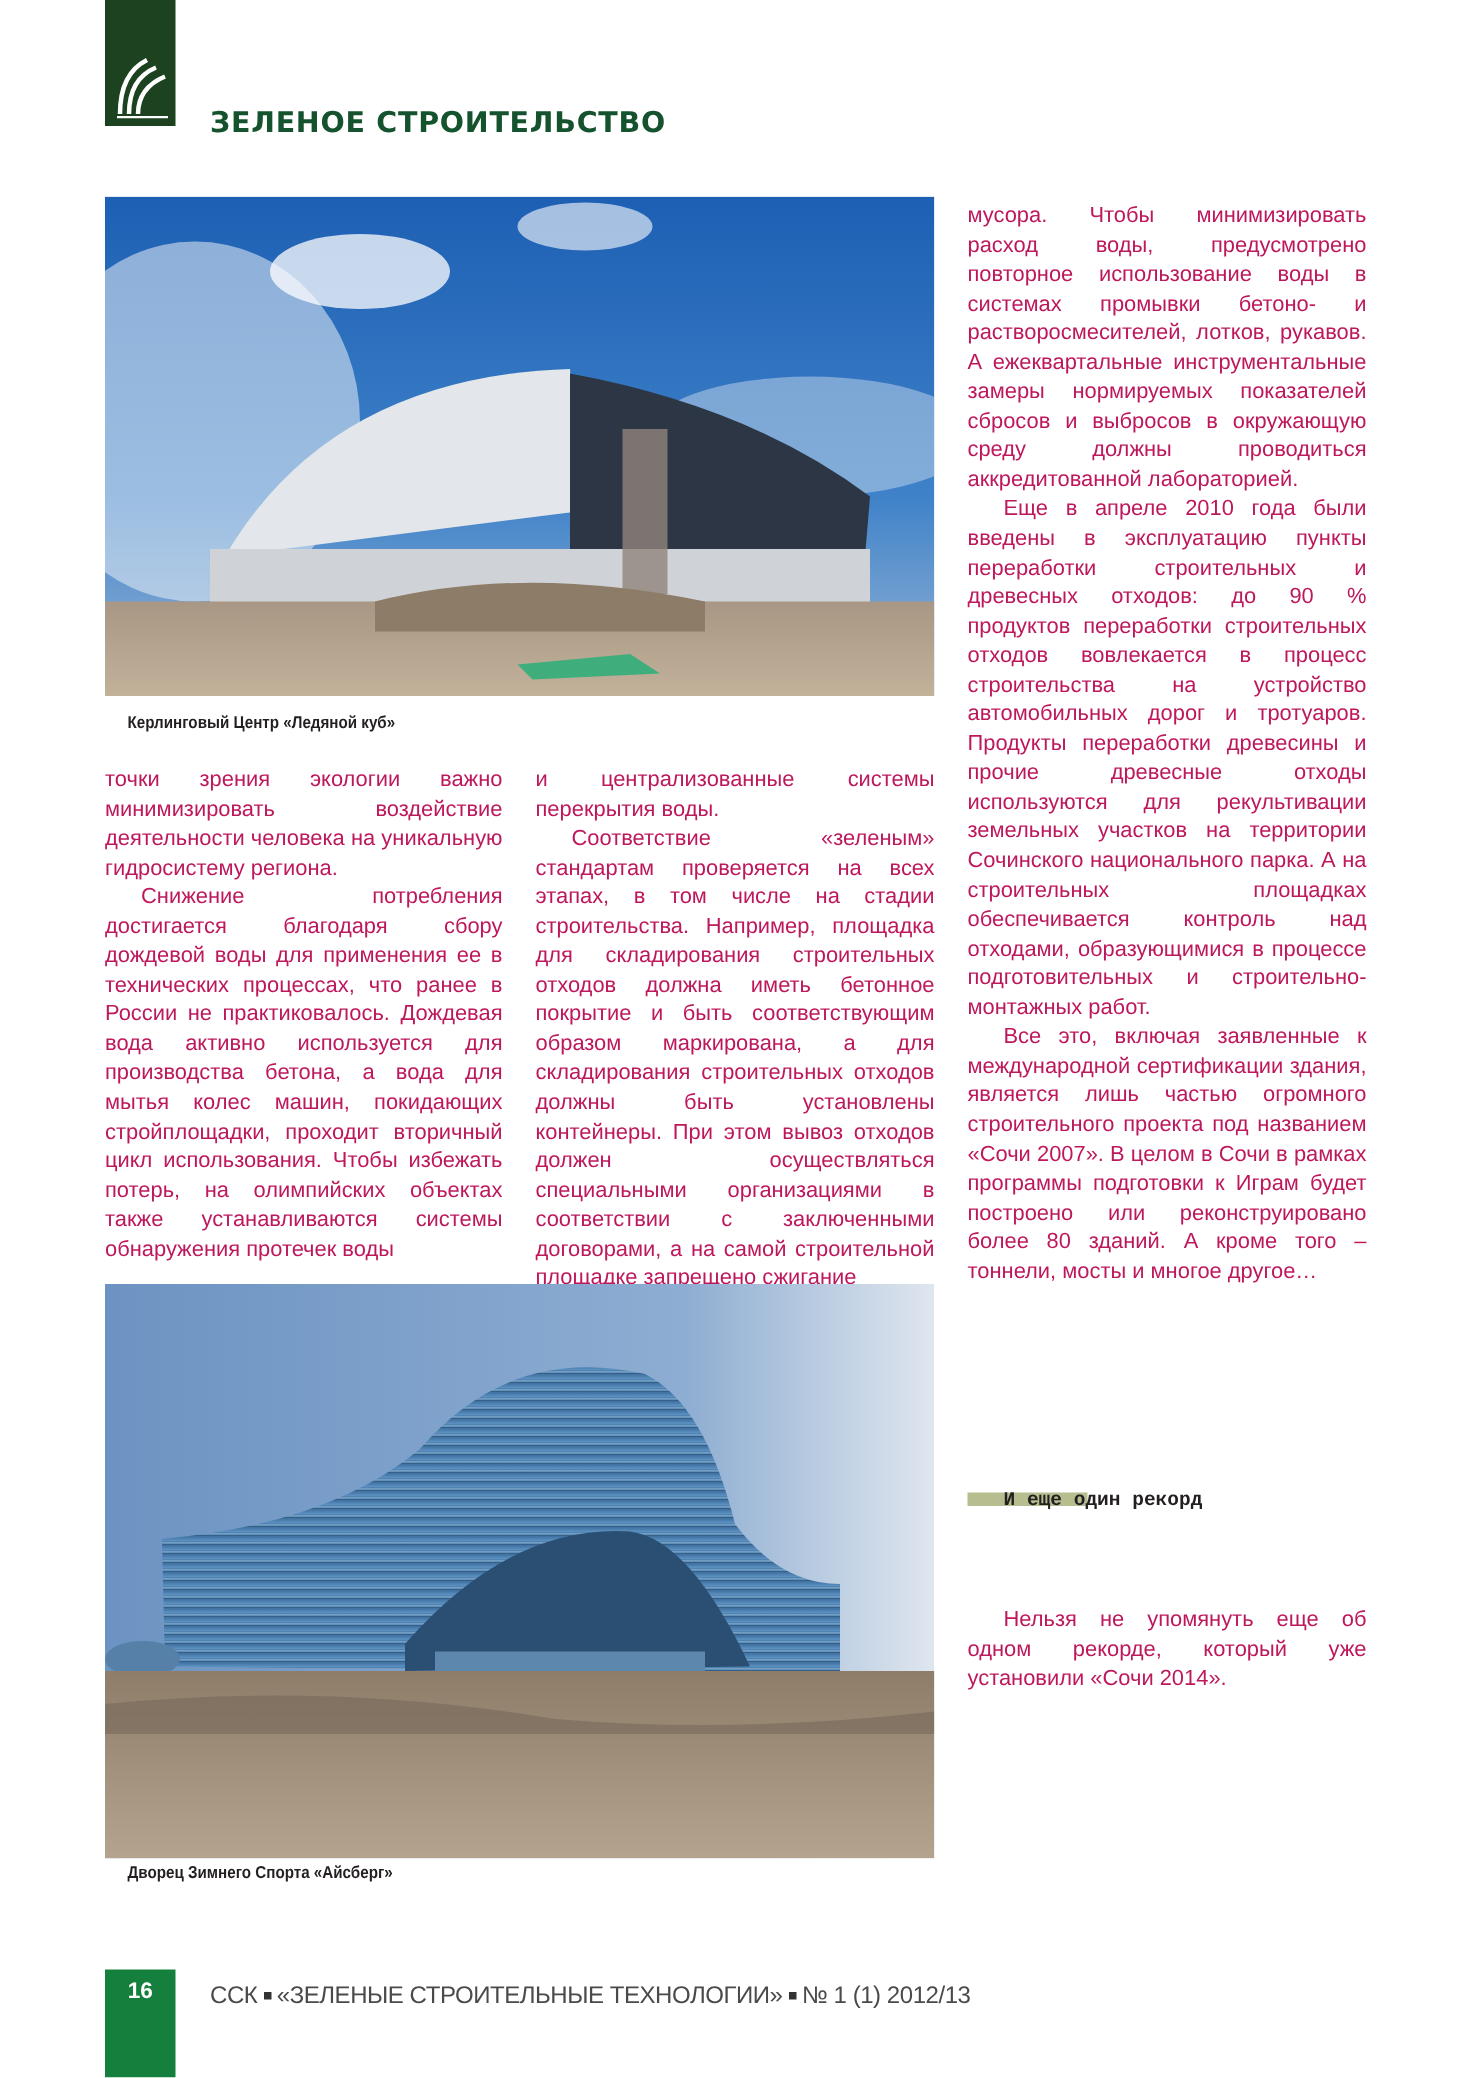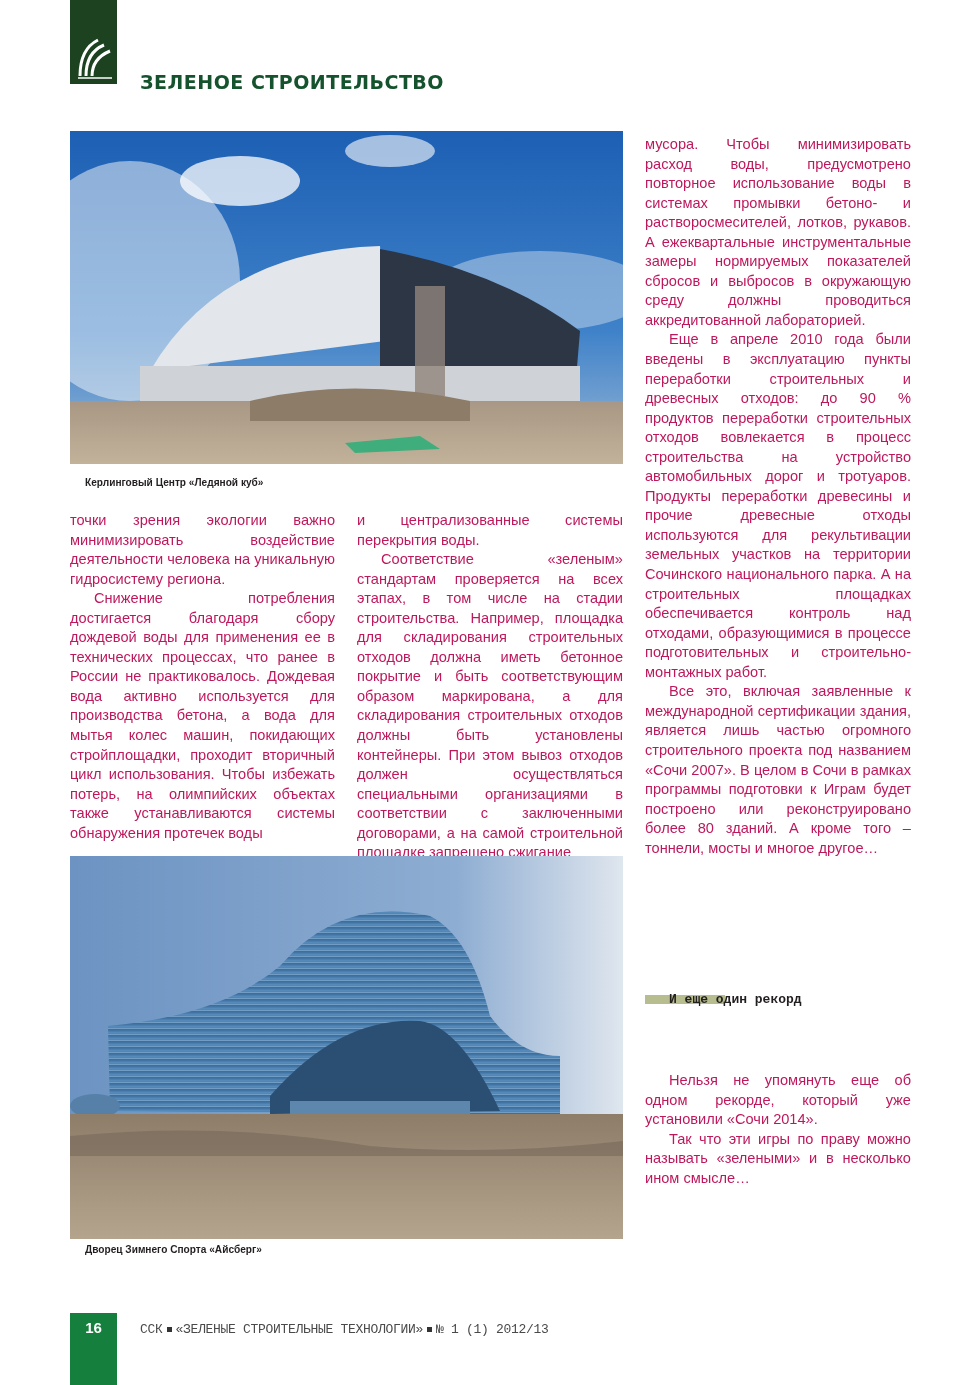--- a/index.html
+++ b/index.html
@@ -23,22 +23,22 @@
   .colB { left:357px; top:511px; width:266px; }
   .colC { left:645px; top:135px; width:266px; }
   .colC2 { left:645px; top:1023px; width:266px;margin-top:48px; }
   .subhead { position:absolute; left:645px; top:992px; width:200px; height:18px; }
   .subhead .bar { position:absolute; left:0; top:3px; width:80px; height:9px; background:#b7bd8e; }
   .subhead .txt { position:absolute; left:24px; top:0; font-family:Liberation Mono, monospace;
                   font-weight:bold; font-size:13px; color:#231f20; }
   .page-num-block { position:absolute; left:70px; top:1313px; width:47px; height:72px; background:#15803d; }
   .page-num { position:absolute; left:0; top:6px; width:47px; text-align:center; color:#fff;
               font-weight:bold; font-size:15px; font-family:"Liberation Sans", sans-serif; }
-  .footer { position:absolute; left:140px; top:1322px; font-size:13px; color:#4a4a4a;
-            font-family:Liberation Mono, monospace; letter-spacing:-0.3px; }
+  .footer { position:absolute; left:140px; top:1322px; font-size:16px; color:#4a4a4a;
+            font-family:Liberation Sans, sans-serif; letter-spacing:-0.3px; }
   .footer .sep { display:inline-block; width:5px; height:5px; background:#333; vertical-align:middle; margin:0 4px; }
 </style>
 </head>
 <body>
 
 <div class="logo-block">
   <svg width="40" height="44" viewBox="0 0 40 44">
     <path d="M6 40 C6 22 12 10 24 4" stroke="#ffffff" stroke-width="3" fill="none"></path>
     <path d="M12 40 C12 24 18 14 30 9" stroke="#ffffff" stroke-width="3" fill="none"></path>
     <path d="M18 40 C18 28 24 20 36 15" stroke="#ffffff" stroke-width="3" fill="none"></path>
@@ -92,21 +92,20 @@
   <p class="ind">Все это, включая заявленные к международной сертификации здания, является лишь частью огромного строительного проекта под названием «Сочи 2007». В целом в Сочи в рамках программы подготовки к Играм будет построено или реконструировано более 80 зданий. А кроме того – тоннели, мосты и многое другое…</p>
 </div>
 
 <div class="subhead">
   <div class="bar"></div>
   <div class="txt">И еще один рекорд</div>
 </div>
 
 <div class="col colC2">
   <p class="ind">Нельзя не упомянуть еще об одном рекорде, который уже установили «Сочи 2014».</p>
-  <p class="ind">Так что эти игры по праву можно называть «зелеными» и в несколько ином смысле…</p>
 </div>
 
 <div class="photo photo2">
   <svg width="553" height="383" viewBox="0 0 553 383" preserveAspectRatio="none">
     <defs>
       <linearGradient id="sky2" x1="0" y1="0" x2="1" y2="0">
         <stop offset="0" stop-color="#6c93c2"></stop>
         <stop offset="0.7" stop-color="#8eadd2"></stop>
         <stop offset="1" stop-color="#dfe6ee"></stop>
       </linearGradient>

